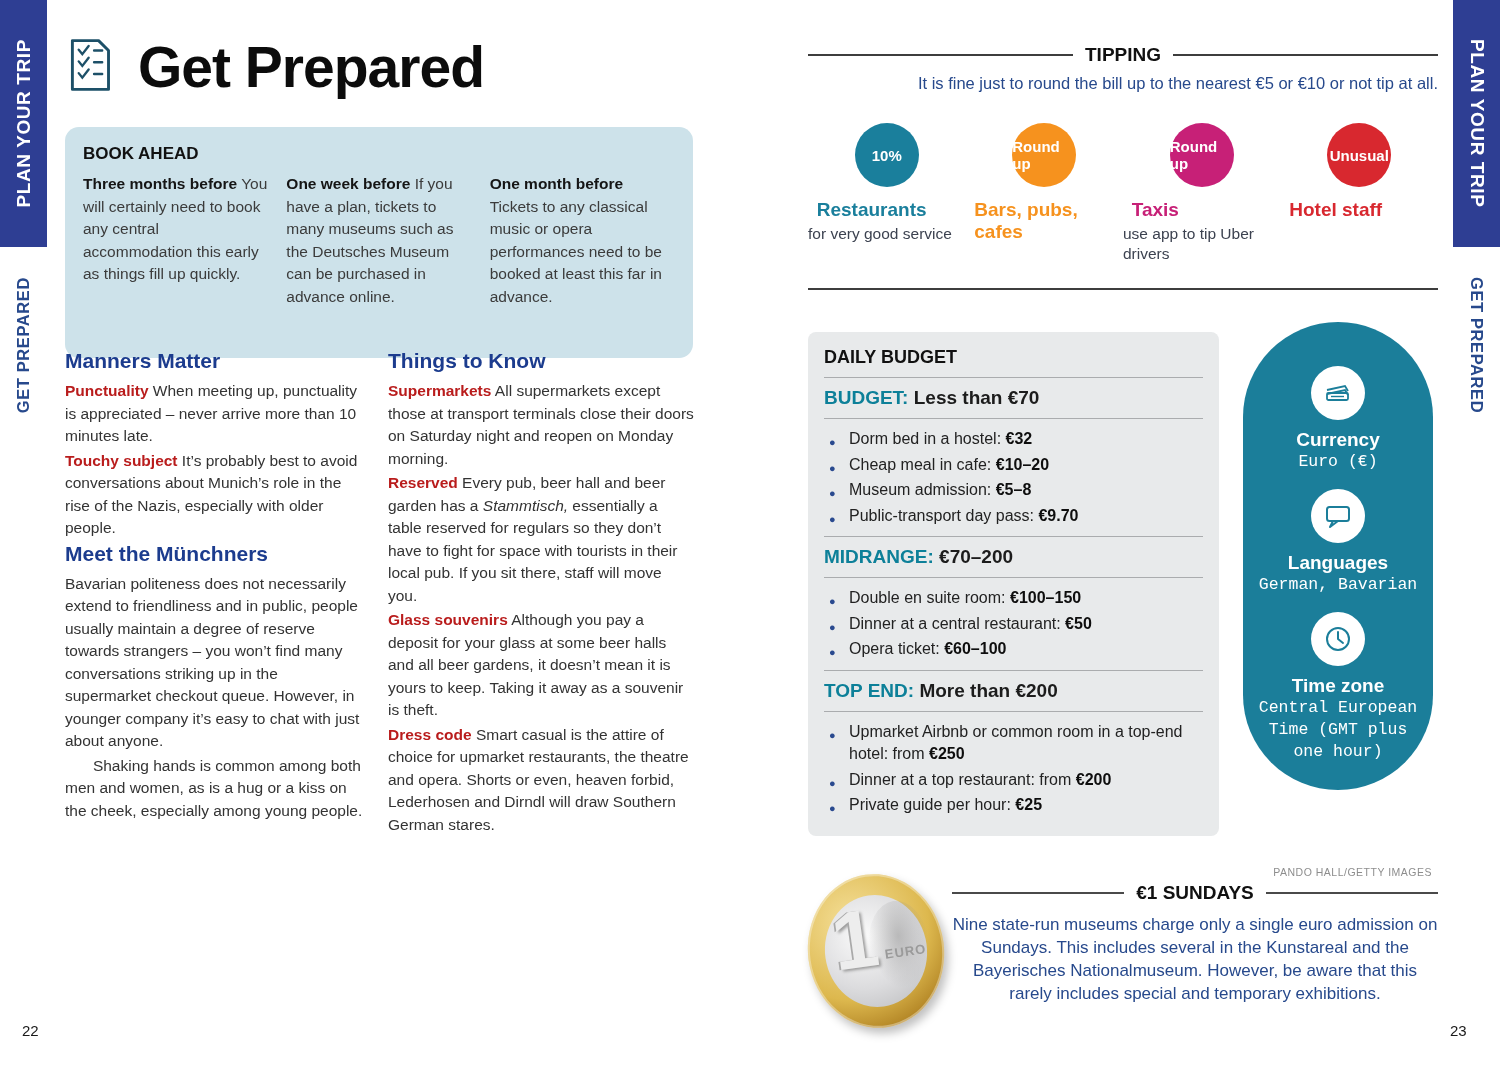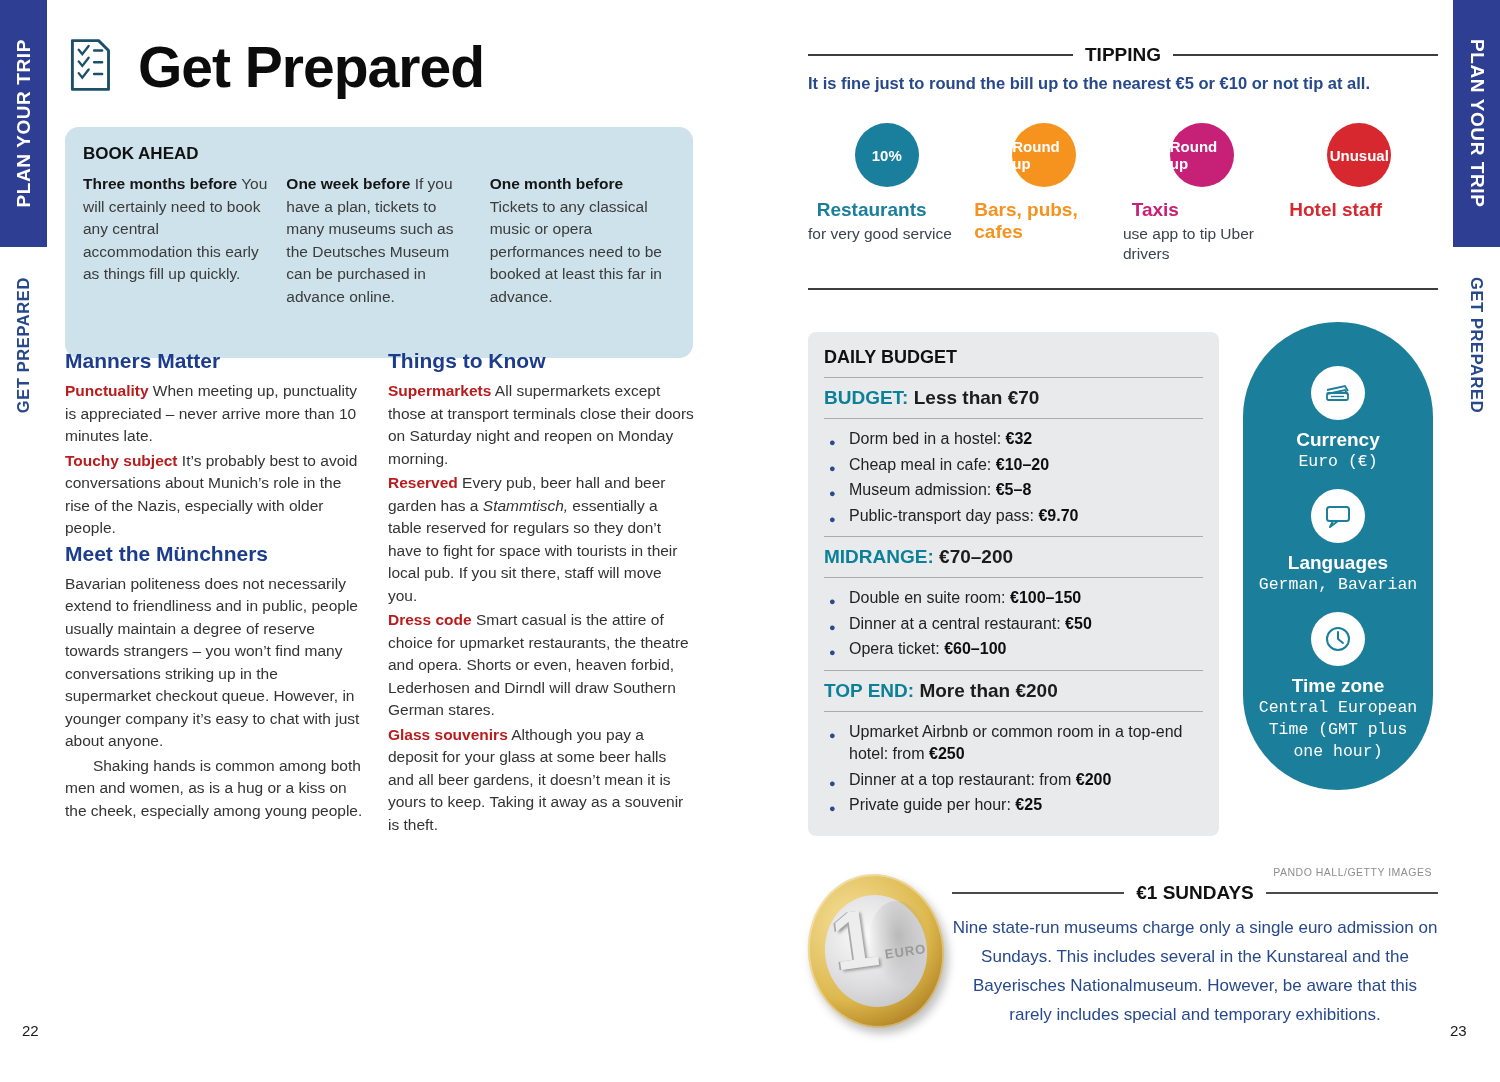--- a/index.html
+++ b/index.html
@@ -32,21 +32,21 @@
   .item{font-size:15.5px;line-height:22.5px;color:#333;margin:0 0 2px;}
   .item b{color:#b91c1c;}
   .meet-h{margin-top:26px;}
   .indent{text-indent:1.8em;}
   
   .tipping{position:absolute;left:808px;top:44px;width:630px;}
   .rule-row{display:flex;align-items:center;gap:12px;}
   .rule-row .rule{flex:1;height:2px;background:#3d3d3d;}
   .rule-row .rtitle{font-size:19px;font-weight:bold;color:#111;}
   .thin .rule{height:1.5px;background:#4a4a4a;}
-  .tip-sub{margin-top:8px;text-align:left;color:#27498c;font-size:16.5px;font-weight:bold;}
+  .tip-sub{margin-top:8px;text-align:right;color:#27498c;font-size:16.5px;}
   .tip-row{display:flex;margin-top:30px;}
   .tip-item{flex:1;}
   .tip-badge{width:64px;height:64px;border-radius:50%;margin:0 auto;display:flex;
              align-items:center;justify-content:center;color:#fff;font-weight:bold;font-size:15px;}
   .tip-label{margin:12px auto 0;font-size:19px;font-weight:bold;line-height:22px;max-width:140px;}
   .tip-note{font-size:15.5px;color:#3c4250;line-height:20px;margin-top:3px;}
   .bg-teal{background:#1a7f9c}.bg-orange{background:#f6921e}.bg-magenta{background:#c72077}.bg-red{background:#d8282f}
   .c-teal{color:#1a7f9c}.c-orange{color:#f6921e}.c-magenta{color:#c72077}.c-red{color:#d8282f}
   .tip-bottomrule{position:absolute;left:808px;top:288px;width:630px;height:2px;background:#3d3d3d;}
   
@@ -65,21 +65,21 @@
         border-radius:95px;display:flex;flex-direction:column;align-items:center;
         padding-top:44px;box-sizing:border-box;color:#fff;text-align:center;}
   .fact{margin-bottom:16px;}
   .fact-icon{width:54px;height:54px;border-radius:50%;background:#fff;margin:0 auto 9px;
              display:flex;align-items:center;justify-content:center;}
   .fact-label{font-size:19px;font-weight:bold;}
   .fact-value{font-size:16.5px;line-height:22px;padding:0 12px;font-family:Liberation Mono, monospace;}
   
   .credit{position:absolute;top:866px;right:68px;font-size:10.5px;color:#8d8d8d;letter-spacing:.5px;}
   .sundays{position:absolute;left:952px;top:882px;width:486px;}
-  .sundays .body{margin-top:9px;font-size:17px;line-height:29px;color:#27498c;text-align:center;}
+  .sundays .body{margin-top:9px;font-size:17px;line-height:23px;color:#27498c;text-align:center;}
   
   .coin{position:absolute;left:808px;top:874px;width:136px;height:154px;transform:rotate(-8deg);}
   .coin-outer{width:136px;height:154px;border-radius:50%;
     background:radial-gradient(circle at 35% 30%,#f5e09a,#ddb84e 55%,#ab7c1e 85%,#8a5f10);
     box-shadow:3px 6px 10px rgba(0,0,0,.25), inset 0 0 0 2px rgba(255,255,255,.35);}
   .coin-inner{position:absolute;left:17px;top:21px;width:102px;height:112px;border-radius:50%;
     background:radial-gradient(circle at 40% 35%,#fbfbfb,#dcdcde 55%,#b9babc);}
   .coin-map{position:absolute;right:14px;top:30px;width:60px;height:88px;border-radius:50%;
     background:radial-gradient(ellipse at 50% 40%,rgba(140,140,140,.5),rgba(200,200,200,0) 70%);}
   .coin-one{position:absolute;left:26px;top:22px;font-size:82px;font-weight:bold;color:#ededed;
@@ -159,26 +159,26 @@
     <h2>Things to Know</h2>
     <p class="item">
       <b>Supermarkets</b>
       <span>All supermarkets except those at transport terminals close their doors on Saturday night and reopen on Monday morning.</span>
     </p>
     <p class="item">
       <b>Reserved</b>
       <span>Every pub, beer hall and beer garden has a </span><i>Stammtisch,</i><span> essentially a table reserved for regulars so they don’t have to fight for space with tourists in their local pub. If you sit there, staff will move you.</span>
     </p>
     <p class="item">
+      <b>Glass souvenirs</b>
+      <span>Although you pay a deposit for your glass at some beer halls and all beer gardens, it doesn’t mean it is yours to keep. Taking it away as a souvenir is theft.</span>
+    </p>
+    <p class="item">
       <b>Dress code</b>
       <span>Smart casual is the attire of choice for upmarket restaurants, the theatre and opera. Shorts or even, heaven forbid, Lederhosen and Dirndl will draw Southern German stares.</span>
-    </p>
-    <p class="item">
-      <b>Glass souvenirs</b>
-      <span>Although you pay a deposit for your glass at some beer halls and all beer gardens, it doesn’t mean it is yours to keep. Taking it away as a souvenir is theft.</span>
     </p>
   </div>
 
   <div class="tipping">
     <div class="rule-row">
       <span class="rule"></span>
       <span class="rtitle">TIPPING</span>
       <span class="rule"></span>
     </div>
     <div class="tip-sub">It is fine just to round the bill up to the nearest €5 or €10 or not tip at all.</div>

